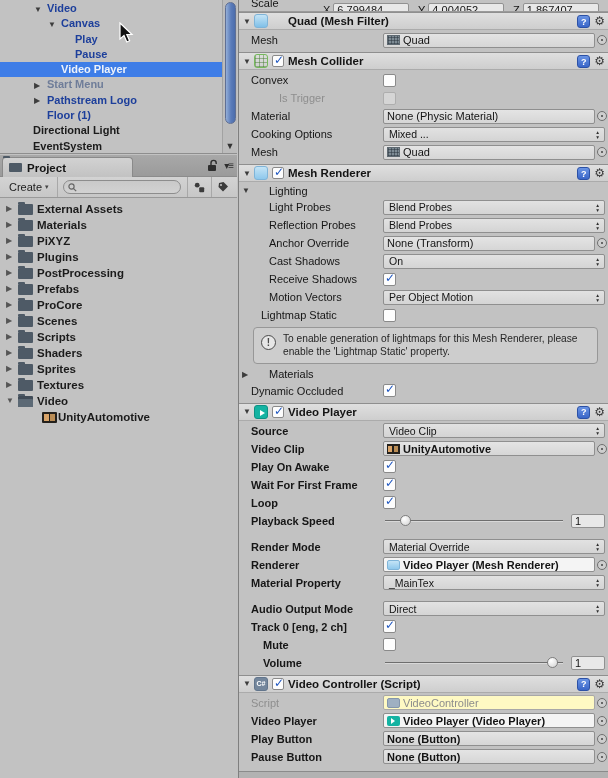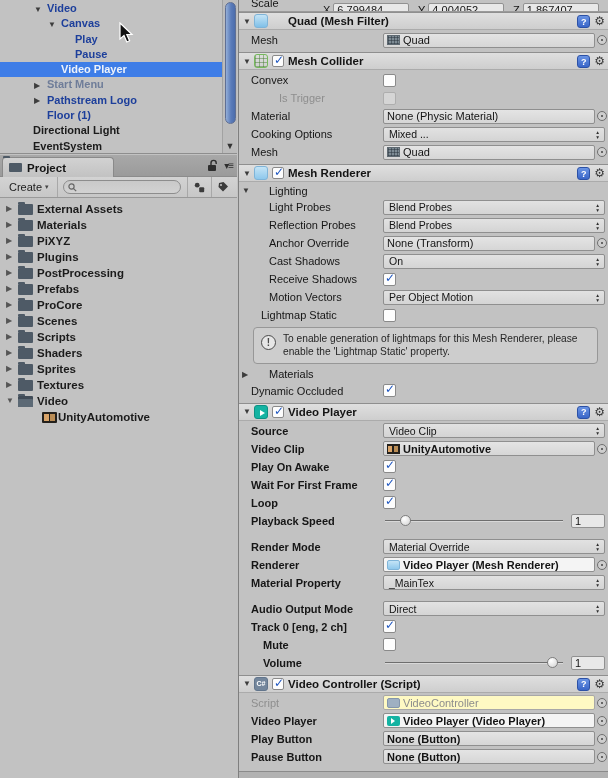--- a/index.html
+++ b/index.html
@@ -36,21 +36,21 @@
   .harrow { position:absolute; left:0; bottom:3px; width:100%; text-align:center;
             font-size:9px; color:#333; }
   
   .cursor { position:absolute; z-index:50; }
 
   
   .project { position:absolute; left:0; top:155px; width:237px; height:623px; background:#c2c2c2; }
   .ptabbar { position:relative; height:22px; background:linear-gradient(#a8a8a8,#9b9b9b);
              border-bottom:1px solid #8c8c8c; }
   .ptab {
-    position:absolute; left:2px; top:2px; height:20px; width:112px;
+    position:absolute; left:2px; top:2px; height:20px; width:131px;
     background:linear-gradient(#d2d2d2,#c2c2c2); border:1px solid #8a8a8a; border-bottom:none;
     border-radius:4px 4px 0 0; display:flex; align-items:center; padding-left:6px; gap:5px;
     font-weight:bold; font-size:11.5px;
   }
   .ptab-icons { position:absolute; right:4px; top:4px; display:flex; gap:6px; align-items:center; }
   .menu-glyph { font-size:10px; color:#2e2e2e; letter-spacing:-1px; }
   .ptoolbar { position:relative; height:21px; background:linear-gradient(#d3d3d3,#c7c7c7);
               border-bottom:1px solid #999; display:flex; align-items:center; }
   .create-btn { padding:0 8px 0 9px; font-size:11px; color:#1c1c1c; height:100%;
                 display:flex; align-items:center; gap:3px; border-right:1px solid #a8a8a8; }

